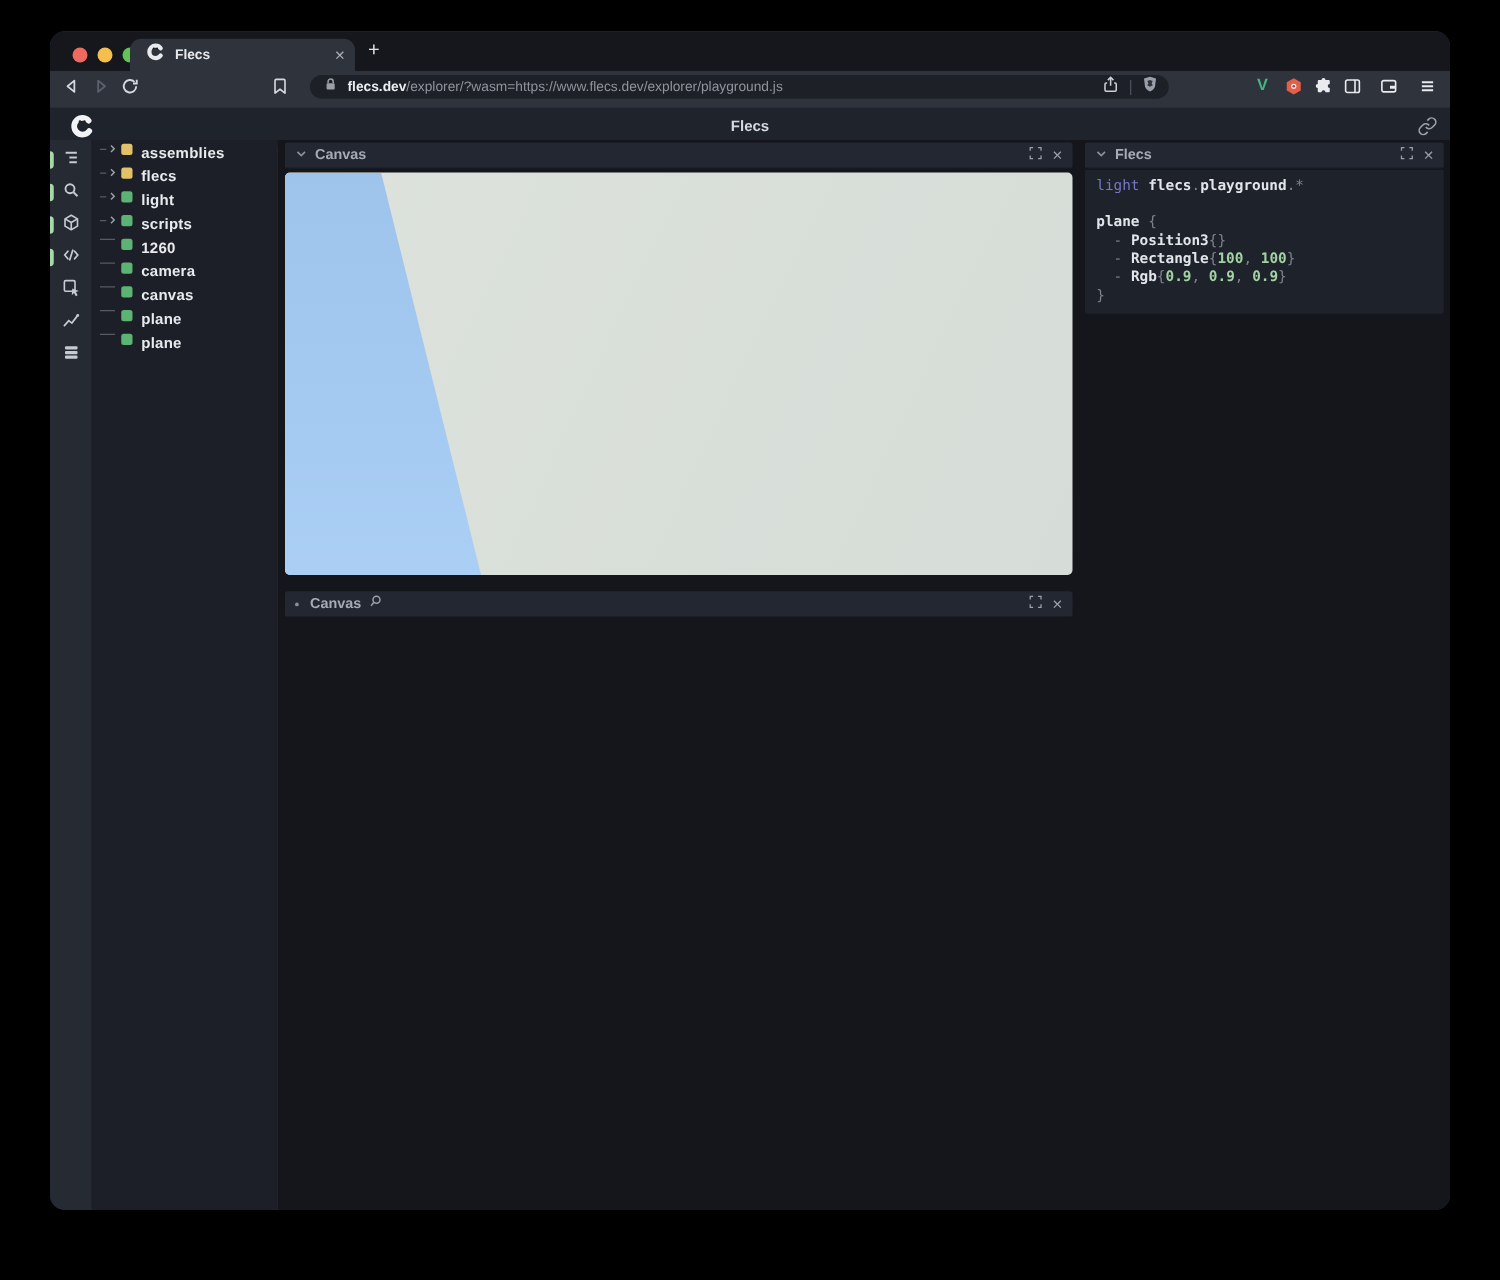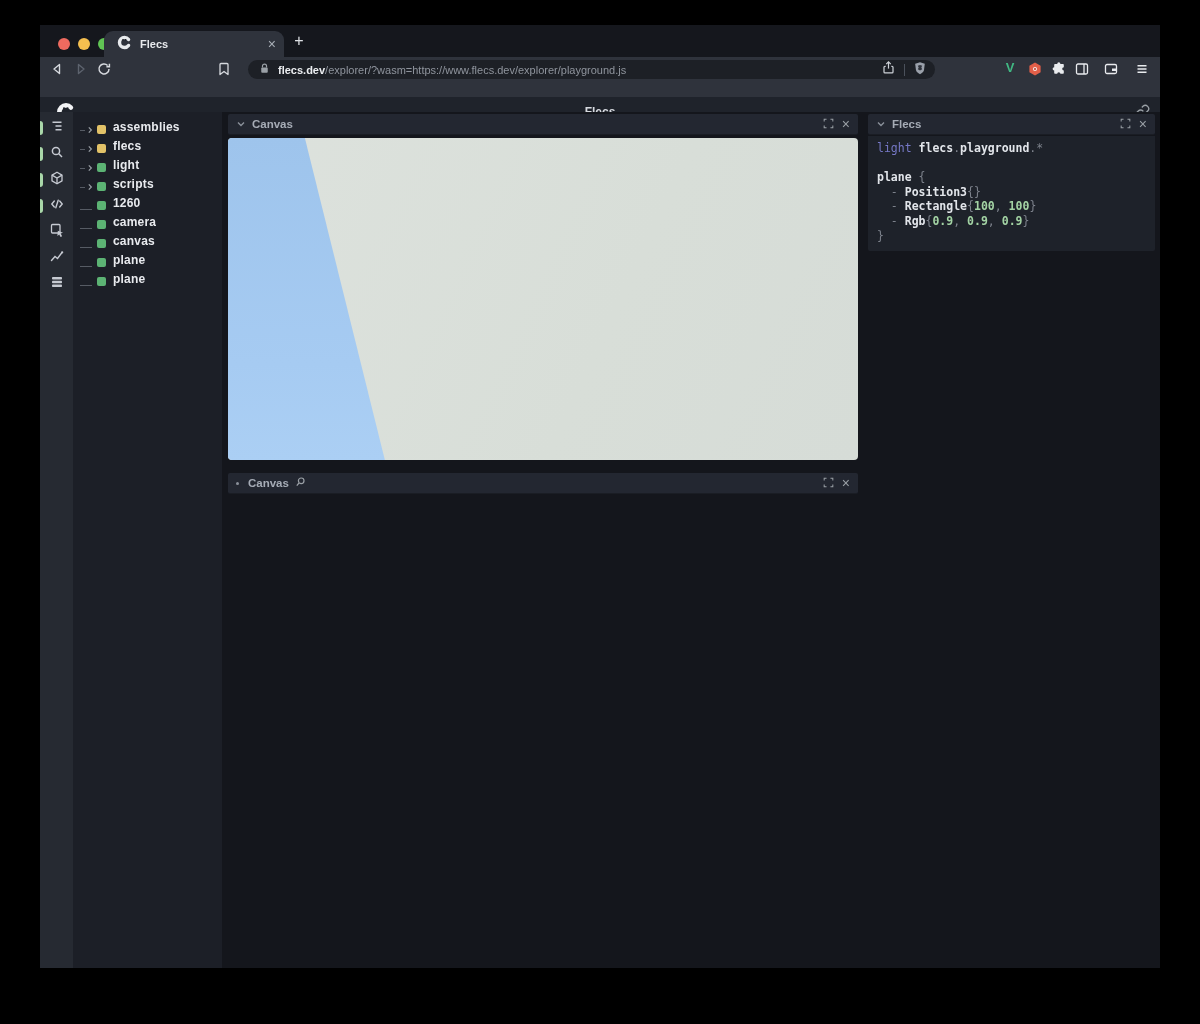--- a/index.html
+++ b/index.html
@@ -1,51 +1,51 @@
 <!DOCTYPE html>
 <html><head>
 <meta charset="utf-8">
 <style>
   html,body{margin:0;padding:0;}
   body{width:1200px;height:1024px;background:#000;font-family:"Liberation Sans",sans-serif;position:relative;overflow:hidden;}
-  .window{position:absolute;left:40px;top:25px;width:1120px;height:943px;background:#0c4a6e;border-radius:0;overflow:hidden;}
+  .window{position:absolute;left:40px;top:25px;width:1120px;height:943px;background:#0c4a6e;border-radius:12px;overflow:hidden;}
 
   
   .tabbar{position:relative;height:32px;background:#15171d;}
   .tl{position:absolute;top:13px;width:12px;height:12px;border-radius:50%;}
   .tl.red{left:18px;background:#ee6a5f;}
   .tl.yellow{left:38px;background:#f5bf4f;}
   .tl.green{left:58px;background:#61c454;}
   .tab{position:absolute;left:64px;top:6px;width:180px;height:26px;background:#2f333c;border-radius:9px 9px 0 0;display:flex;align-items:center;padding:0 8px 0 13px;box-sizing:border-box;}
   .tab-title{font-size:11px;font-weight:bold;color:#e8eaed;margin-left:8px;flex:1;white-space:nowrap;overflow:hidden;}
   .tab-close{color:#aab0b8;font-size:14px;line-height:14px;cursor:default;}
   .newtab{position:absolute;left:250px;top:7px;width:18px;height:18px;color:#dfe2e6;font-size:16px;line-height:18px;text-align:center;}
 
   
-  .toolbar{position:relative;height:40px;background:#2f333c;}
+  .toolbar{position:relative;height:29px;background:#2f333c;}
   .ticon{position:absolute;top:4px;width:16px;height:16px;}
   .urlbar{position:absolute;left:208px;top:3px;width:687px;height:19px;background:#1d2026;border-radius:10px;display:flex;align-items:center;padding:0 8px 0 10px;box-sizing:border-box;}
   .urltext{font-size:11px;margin-left:7px;white-space:nowrap;overflow:hidden;flex:1;}
   .url-domain{color:#eceef1;font-weight:bold;}
   .url-path{color:#8f949d;}
   .url-sep{width:1px;height:12px;background:#4b515b;margin:0 8px;}
 
   
   .appheader{position:relative;height:30px;background:#1f232b;border-bottom:1px solid #101217;box-sizing:border-box;}
   .app-logo{position:absolute;left:16px;top:5px;width:20px;height:20px;}
   .app-title{position:absolute;left:0;right:0;top:8px;text-align:center;font-size:12px;font-weight:bold;color:#d6d9df;}
   .hlink{position:absolute;right:10px;top:7px;width:16px;height:16px;}
 
   
   .appbody{position:absolute;top:87px;left:0;right:0;bottom:0;display:flex;}
   .iconbar{width:33px;background:#262a32;padding-top:3px;box-sizing:border-box;}
   .ib-item{position:relative;height:26px;display:flex;align-items:center;justify-content:center;}
   .ib-pill{position:absolute;left:0;top:6px;width:3px;height:14px;border-radius:0 3px 3px 0;}
   .treepanel{width:149px;background:#1c1f27;padding-top:3px;box-sizing:border-box;}
-  .trow{height:19px;display:flex;align-items:flex-end;padding-left:7px;}
+  .trow{height:19px;display:flex;align-items:flex-start;padding-left:7px;}
   .tprefix{width:17px;display:flex;align-items:center;flex:none;}
   .dash{height:1px;background:#565b64;}
   .dash.long{width:12px;}
   .dash.short{width:5px;margin-right:1px;}
   .sq{width:9px;height:9px;border-radius:2px;margin-right:7px;flex:none;}
   .tlabel{font-size:12px;font-weight:600;color:#e8eaee;letter-spacing:.2px;white-space:nowrap;}
   .content{flex:1;background:#14161c;position:relative;}
 
   
   .panel{position:absolute;}

